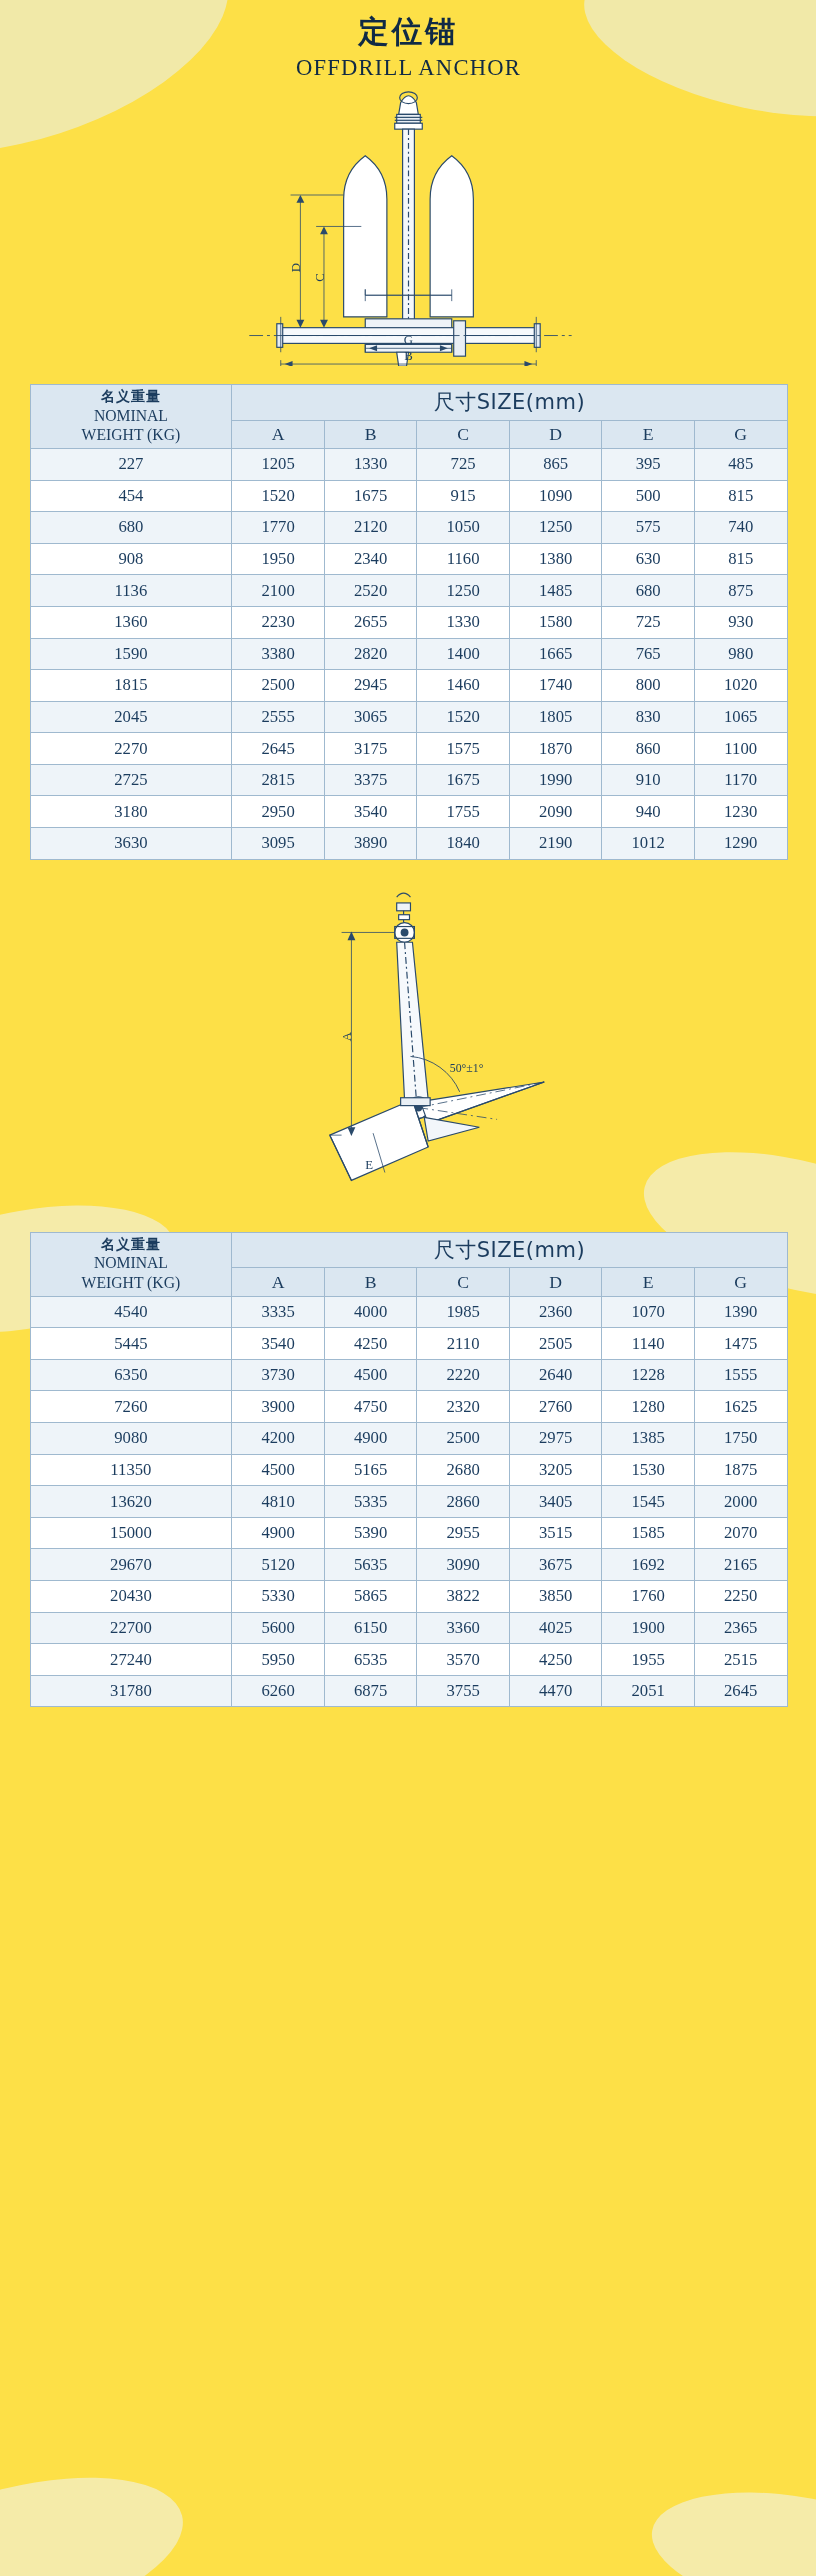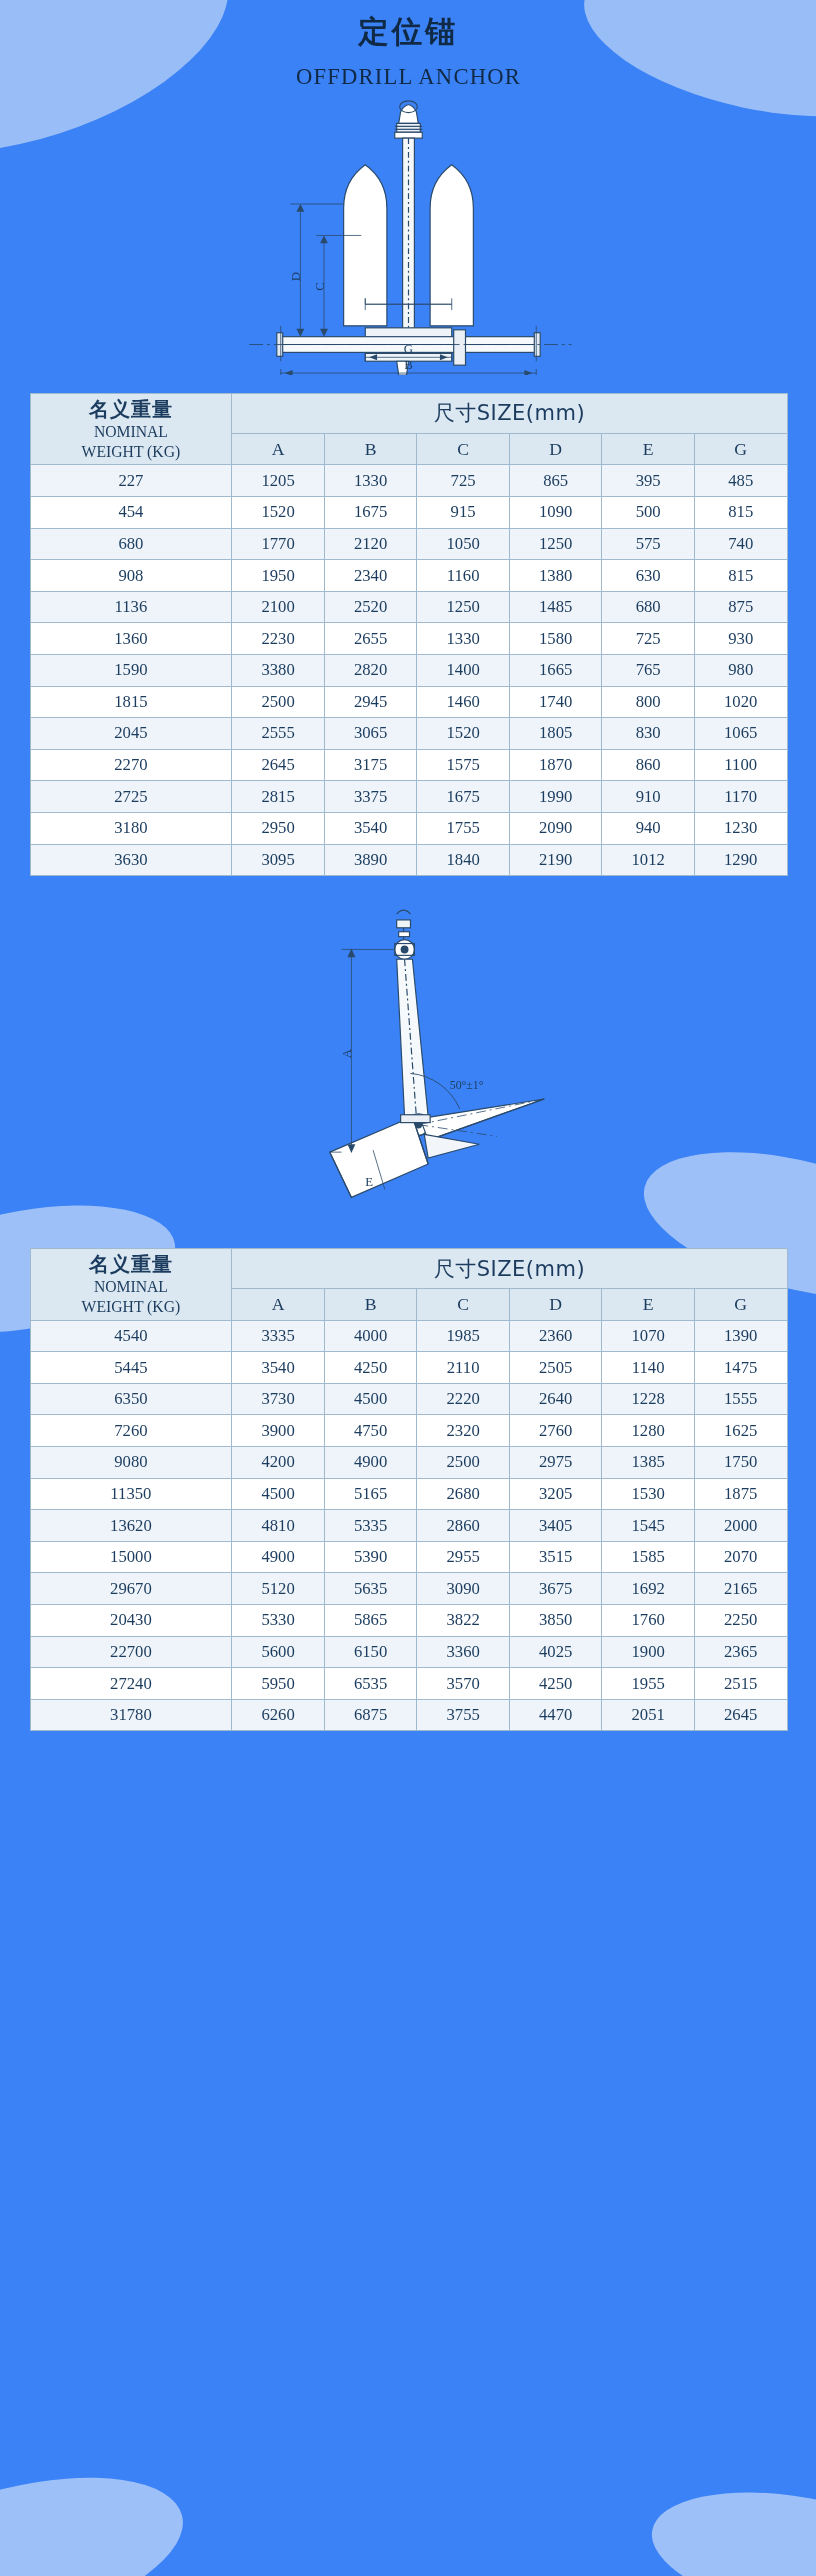--- a/index.html
+++ b/index.html
@@ -12,21 +12,21 @@
     background: #ffffff;
     font-family: "Liberation Serif", serif;
     color: #1a3a5c;
     position: relative;
     overflow: hidden;
   }
   .page {
     position: relative;
     width: 817px;
     height: 2576px;
-    background: #3b82f6;
+    background: #fde047;
   }
   
   .bg-swoosh {
     position: absolute;
     pointer-events: none;
     border-radius: 50%;
     opacity: 0.55;
   }
   .sw1 {
     width: 413px; height: 197px;
@@ -78,21 +78,21 @@
     letter-spacing: 3px;
     color: #102a45;
     font-family: "DejaVu Sans", sans-serif;
     line-height: 1.2;
   }
   .title-en {
     font-size: 22.6px;
     letter-spacing: 1.2px;
     color: #102a45;
     font-family: "Liberation Serif", serif;
-    margin-top: 14px;
+    margin-top: 5px;
   }
   .figure {
     text-align: center;
     margin: 0 auto;
   }
   table.spec {
     border-collapse: collapse;
     width: 758px;
     margin: 0 auto;
     font-size: 16.7px;
@@ -110,21 +110,21 @@
   }
   .hdr-nominal {
     width: 207px;
     line-height: 1.25;
     font-size: 15.7px;
     padding: 3.9px 2px;
   }
   .hdr-nominal .cn {
     font-family: "DejaVu Sans", sans-serif;
     font-weight: bold;
-    font-size: 20px;
+    font-size: 14px;
     letter-spacing: 1px;
   }
   .hdr-size {
     font-size: 21px;
     letter-spacing: 0.5px;
   }
   .hdr-size .cn {
     font-family: "DejaVu Sans", sans-serif;
   }
   .col-letter {

